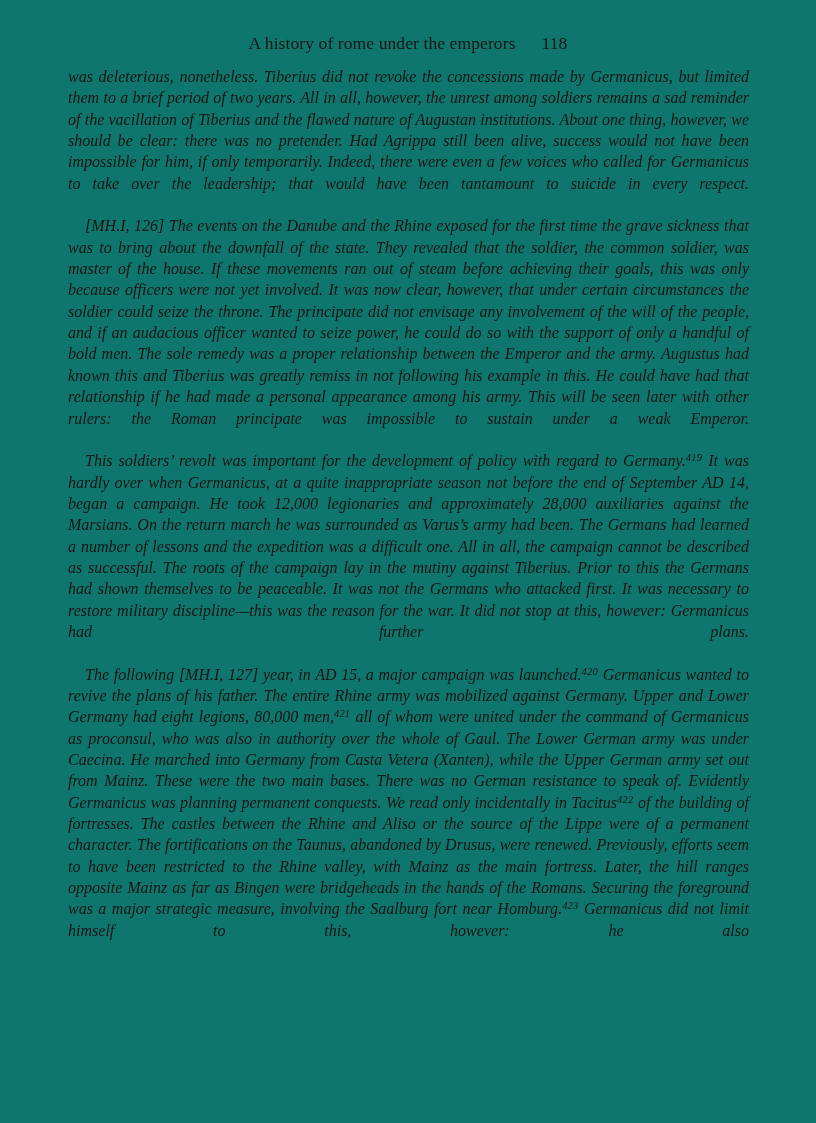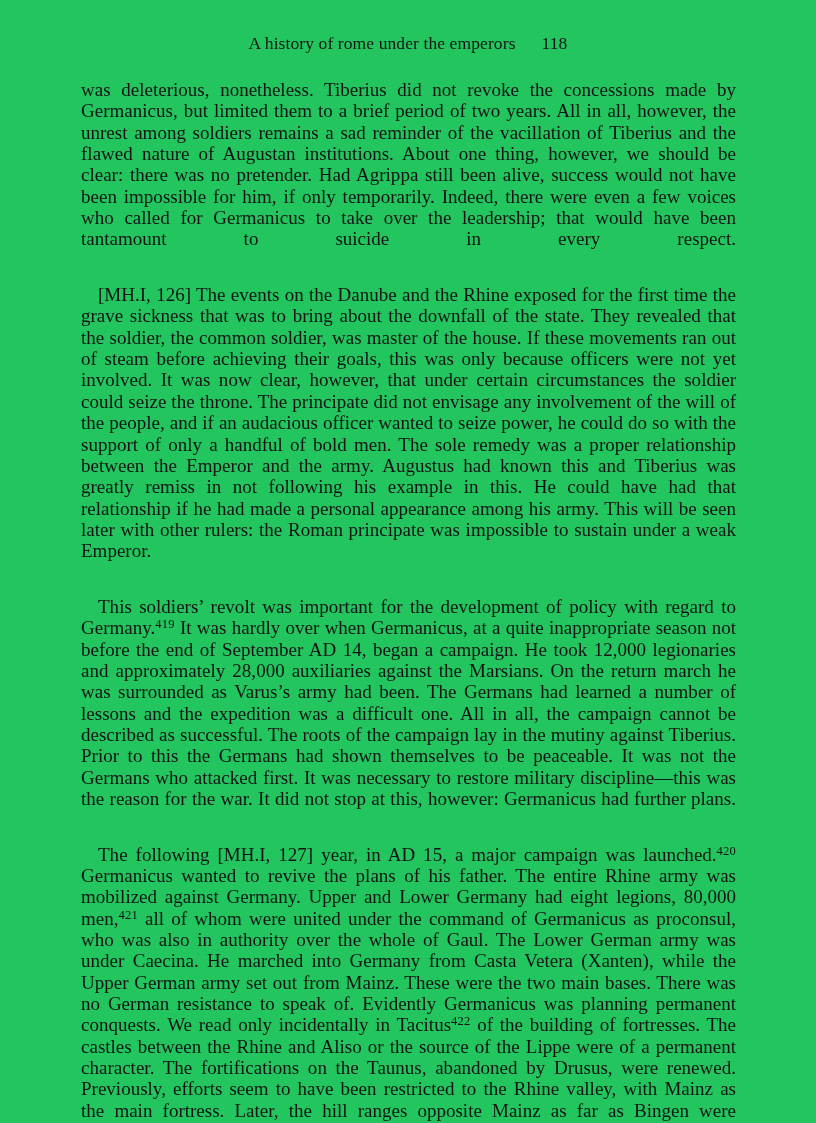--- a/index.html
+++ b/index.html
@@ -6,21 +6,21 @@
     margin: 0;
     padding: 0;
     background: #ffffff;
   }
 
   .page {
     position: relative;
     width: 816px;
     height: 1123px;
     margin: 0 auto;
-    background: #22c55e;
+    background: #0f766e;
     overflow: hidden;
     font-family: "Liberation Serif", "DejaVu Serif", serif;
     color: #111111;
     -webkit-font-smoothing: antialiased;
   }
 
   
   .running-header {
     position: absolute;
     left: 68px;
@@ -43,29 +43,30 @@
 
   
   .textblock {
     position: absolute;
     left: 68px;
     top: 66px;
     width: 681px;
   }
 
   p.para {
-    margin: 13px;
-    font-size: 19px;
+    margin: 0;
+    font-size: 16px;
     line-height: 21.35px;
     text-align: justify;
     text-justify: inter-word;
     color: #141414;
     letter-spacing: 0.01px;
     word-spacing: 0.2px;
     hyphens: none;
+    font-style: italic;
   }
 
   p.para.indent {
     text-indent: 17px;
   }
 
   
   p.para::after {
     content: "";
     display: inline-block;

